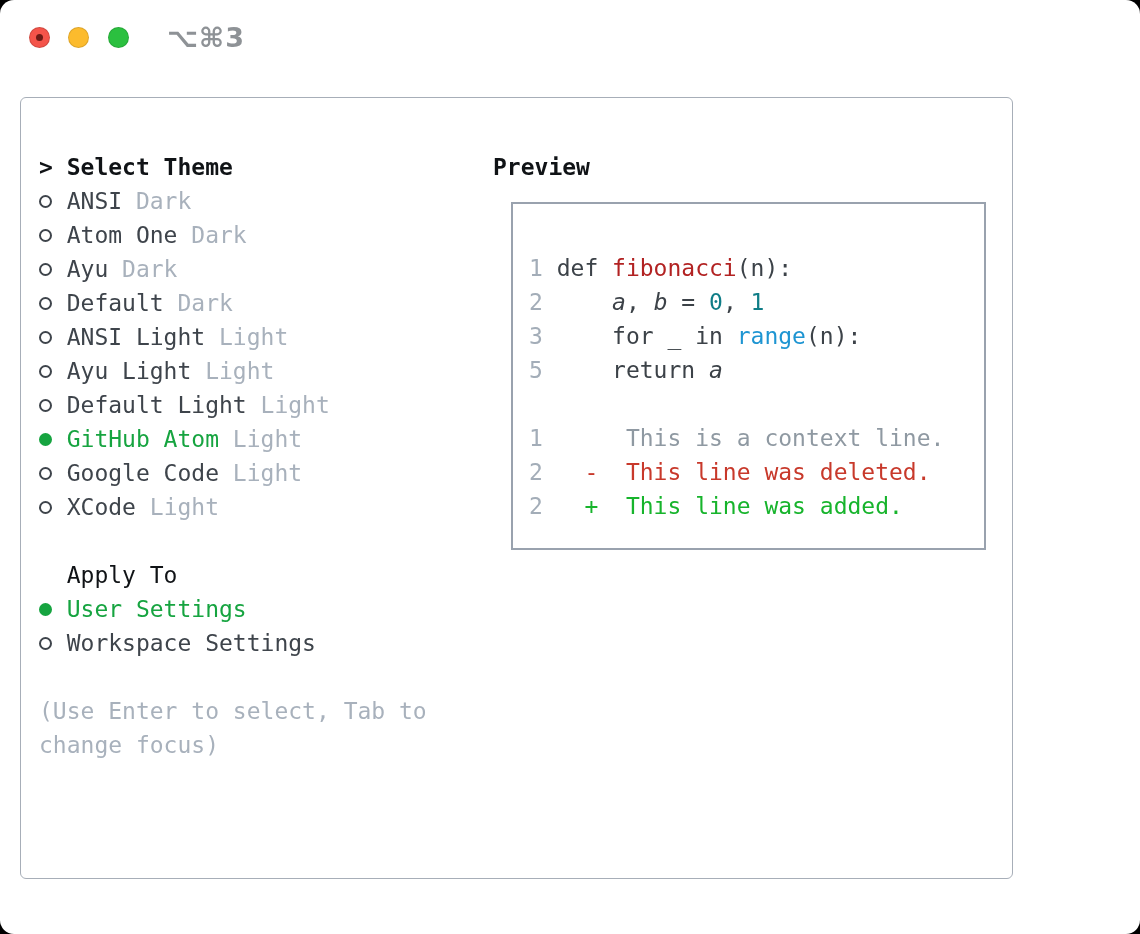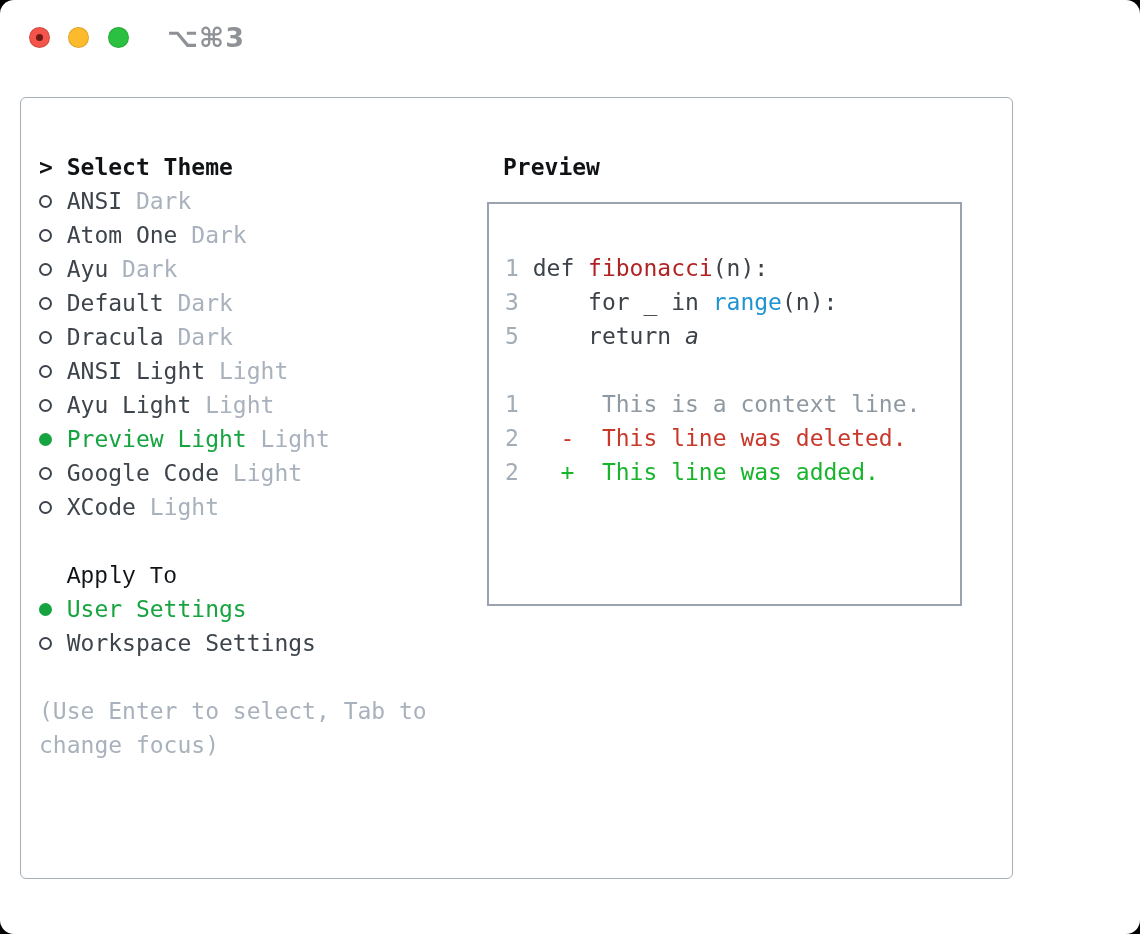--- a/index.html
+++ b/index.html
@@ -49,32 +49,32 @@
   .picker-title { color: var(--heading_black); font-weight: bold; }
   .radio {
     position: absolute; left: 0; top: 10.5px;
     width: 13px; height: 13px; border-radius: 50%;
     border: 2px solid var(--item_dark);
   }
   .row.selected .radio { background: var(--accent_green); border-color: var(--accent_green); }
   .name { color: var(--item_dark); }
   .row.selected .name { color: var(--accent_green); }
   .variant { color: var(--muted); margin-left: 1ch; }
-  .section-title { color: var(--heading_black); font-family: Liberation Mono, monospace; }
+  .section-title { color: var(--heading_black); }
   .hint { color: var(--muted); }
 
   
   .preview-title {
-    position: absolute; left: 482px; top: 52px;
+    position: absolute; left: 472px; top: 52px;
     height: 34px; line-height: 34px;
     font-weight: bold; color: var(--heading_black);
   }
   .preview-box {
-    position: absolute; left: 466px; top: 104px;
-    width: 475px; height: 404px;
+    position: absolute; left: 490px; top: 104px;
+    width: 475px; height: 348px;
     border: 2px solid var(--box_border);
     padding: 47px 16px 0 16px;
     overflow: hidden;
     background: #fff;
   }
   .crow { height: 34px; line-height: 34px; white-space: pre; }
   .lnum { display: inline-block; width: 2ch; color: var(--line_number); }
   .seg.code { color: var(--code_dark); }
   .seg.func { color: var(--func_red); }
   .seg.var  { color: var(--code_dark); font-style: italic; }
@@ -98,43 +98,44 @@
 
   <div class="panel">
 
     <div class="left-col">
       <div class="row indent2"><span class="prompt">&gt;</span><span class="picker-title">Select Theme</span></div>
 
       <div class="row indent2"><span class="radio"></span><span class="name">ANSI</span><span class="variant">Dark</span></div>
       <div class="row indent2"><span class="radio"></span><span class="name">Atom One</span><span class="variant">Dark</span></div>
       <div class="row indent2"><span class="radio"></span><span class="name">Ayu</span><span class="variant">Dark</span></div>
       <div class="row indent2"><span class="radio"></span><span class="name">Default</span><span class="variant">Dark</span></div>
-      <div class="row indent2"><span class="radio"></span><span class="name">Dracula</span><span class="variant">Dark</span></div>
       <div class="row indent2"><span class="radio"></span><span class="name">ANSI Light</span><span class="variant">Light</span></div>
       <div class="row indent2"><span class="radio"></span><span class="name">Ayu Light</span><span class="variant">Light</span></div>
-      <div class="row indent2 selected"><span class="radio"></span><span class="name">Preview Light</span><span class="variant">Light</span></div>
+      <div class="row indent2"><span class="radio"></span><span class="name">Default Light</span><span class="variant">Light</span></div>
+      <div class="row indent2 selected"><span class="radio"></span><span class="name">GitHub Atom</span><span class="variant">Light</span></div>
       <div class="row indent2"><span class="radio"></span><span class="name">Google Code</span><span class="variant">Light</span></div>
       <div class="row indent2"><span class="radio"></span><span class="name">XCode</span><span class="variant">Light</span></div>
 
       <div class="row"></div>
 
       <div class="row indent2"><span class="section-title">Apply To</span></div>
       <div class="row indent2 selected"><span class="radio"></span><span class="name">User Settings</span></div>
       <div class="row indent2"><span class="radio"></span><span class="name">Workspace Settings</span></div>
 
       <div class="row"></div>
 
       <div class="row hint">(Use Enter to select, Tab to</div>
       <div class="row hint">change focus)</div>
     </div>
 
     <div class="preview-title">Preview</div>
 
     <div class="preview-box">
       <div class="crow"><span class="lnum">1</span><span class="seg code">def </span><span class="seg func">fibonacci</span><span class="seg code">(n):</span></div>
+      <div class="crow"><span class="lnum">2</span><span class="seg code">    </span><span class="seg var">a</span><span class="seg code">, </span><span class="seg var">b</span><span class="seg code"> = </span><span class="seg num">0</span><span class="seg code">, </span><span class="seg num">1</span></div>
       <div class="crow"><span class="lnum">3</span><span class="seg code">    for _ in </span><span class="seg call">range</span><span class="seg code">(n):</span></div>
       <div class="crow"><span class="lnum">5</span><span class="seg code">    return </span><span class="seg var">a</span></div>
       <div class="crow"></div>
       <div class="crow"><span class="lnum">1</span><span class="seg ctx">     This is a context line.</span></div>
       <div class="crow"><span class="lnum">2</span><span class="seg del">  -  This line was deleted.</span></div>
       <div class="crow"><span class="lnum">2</span><span class="seg add">  +  This line was added.</span></div>
     </div>
 
   </div>
 </div>

